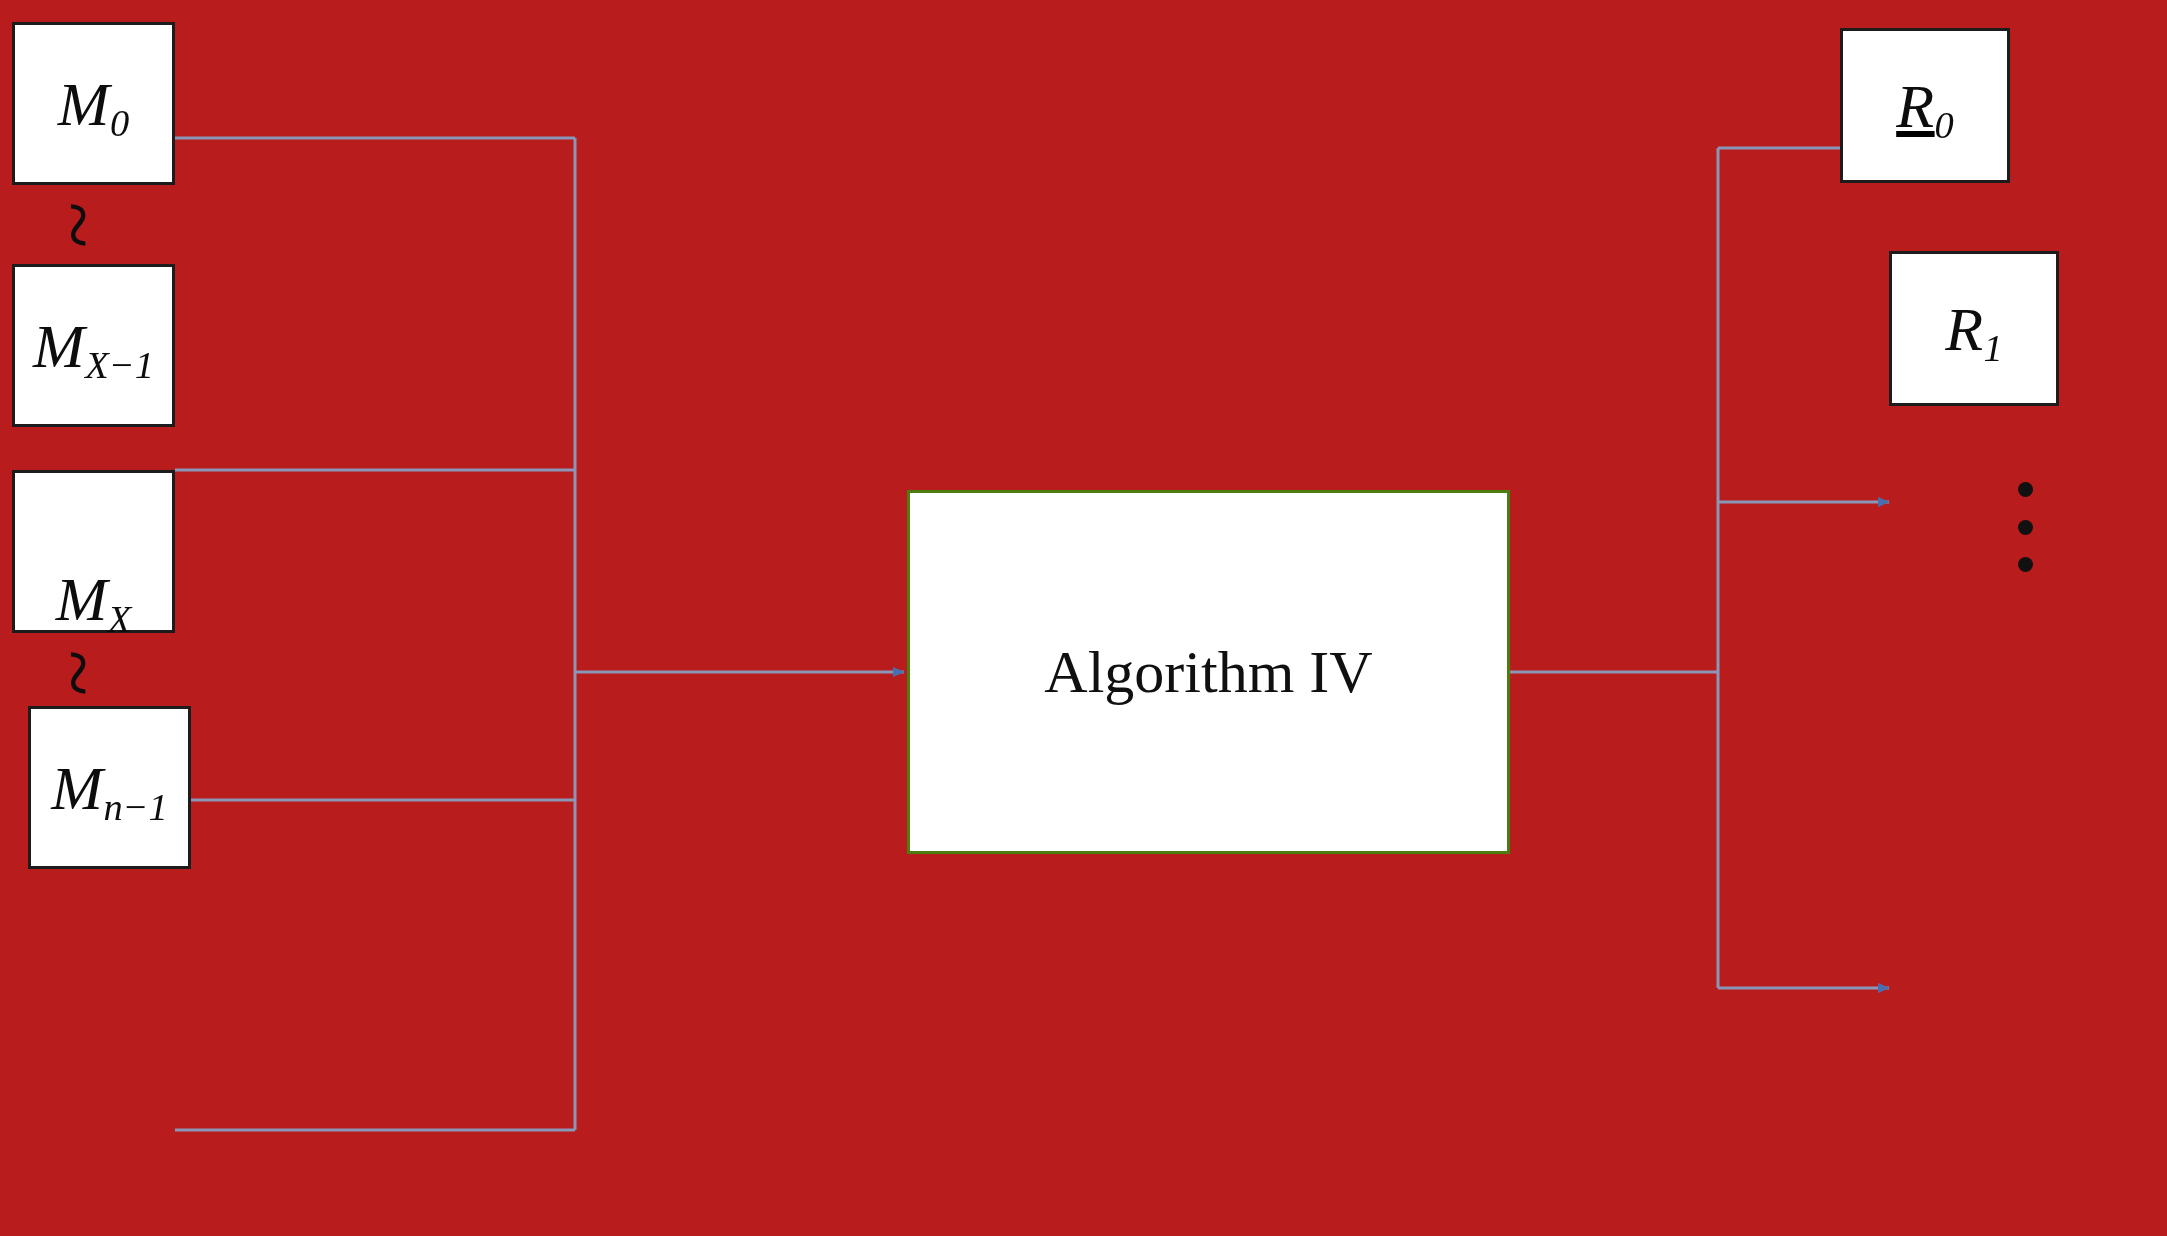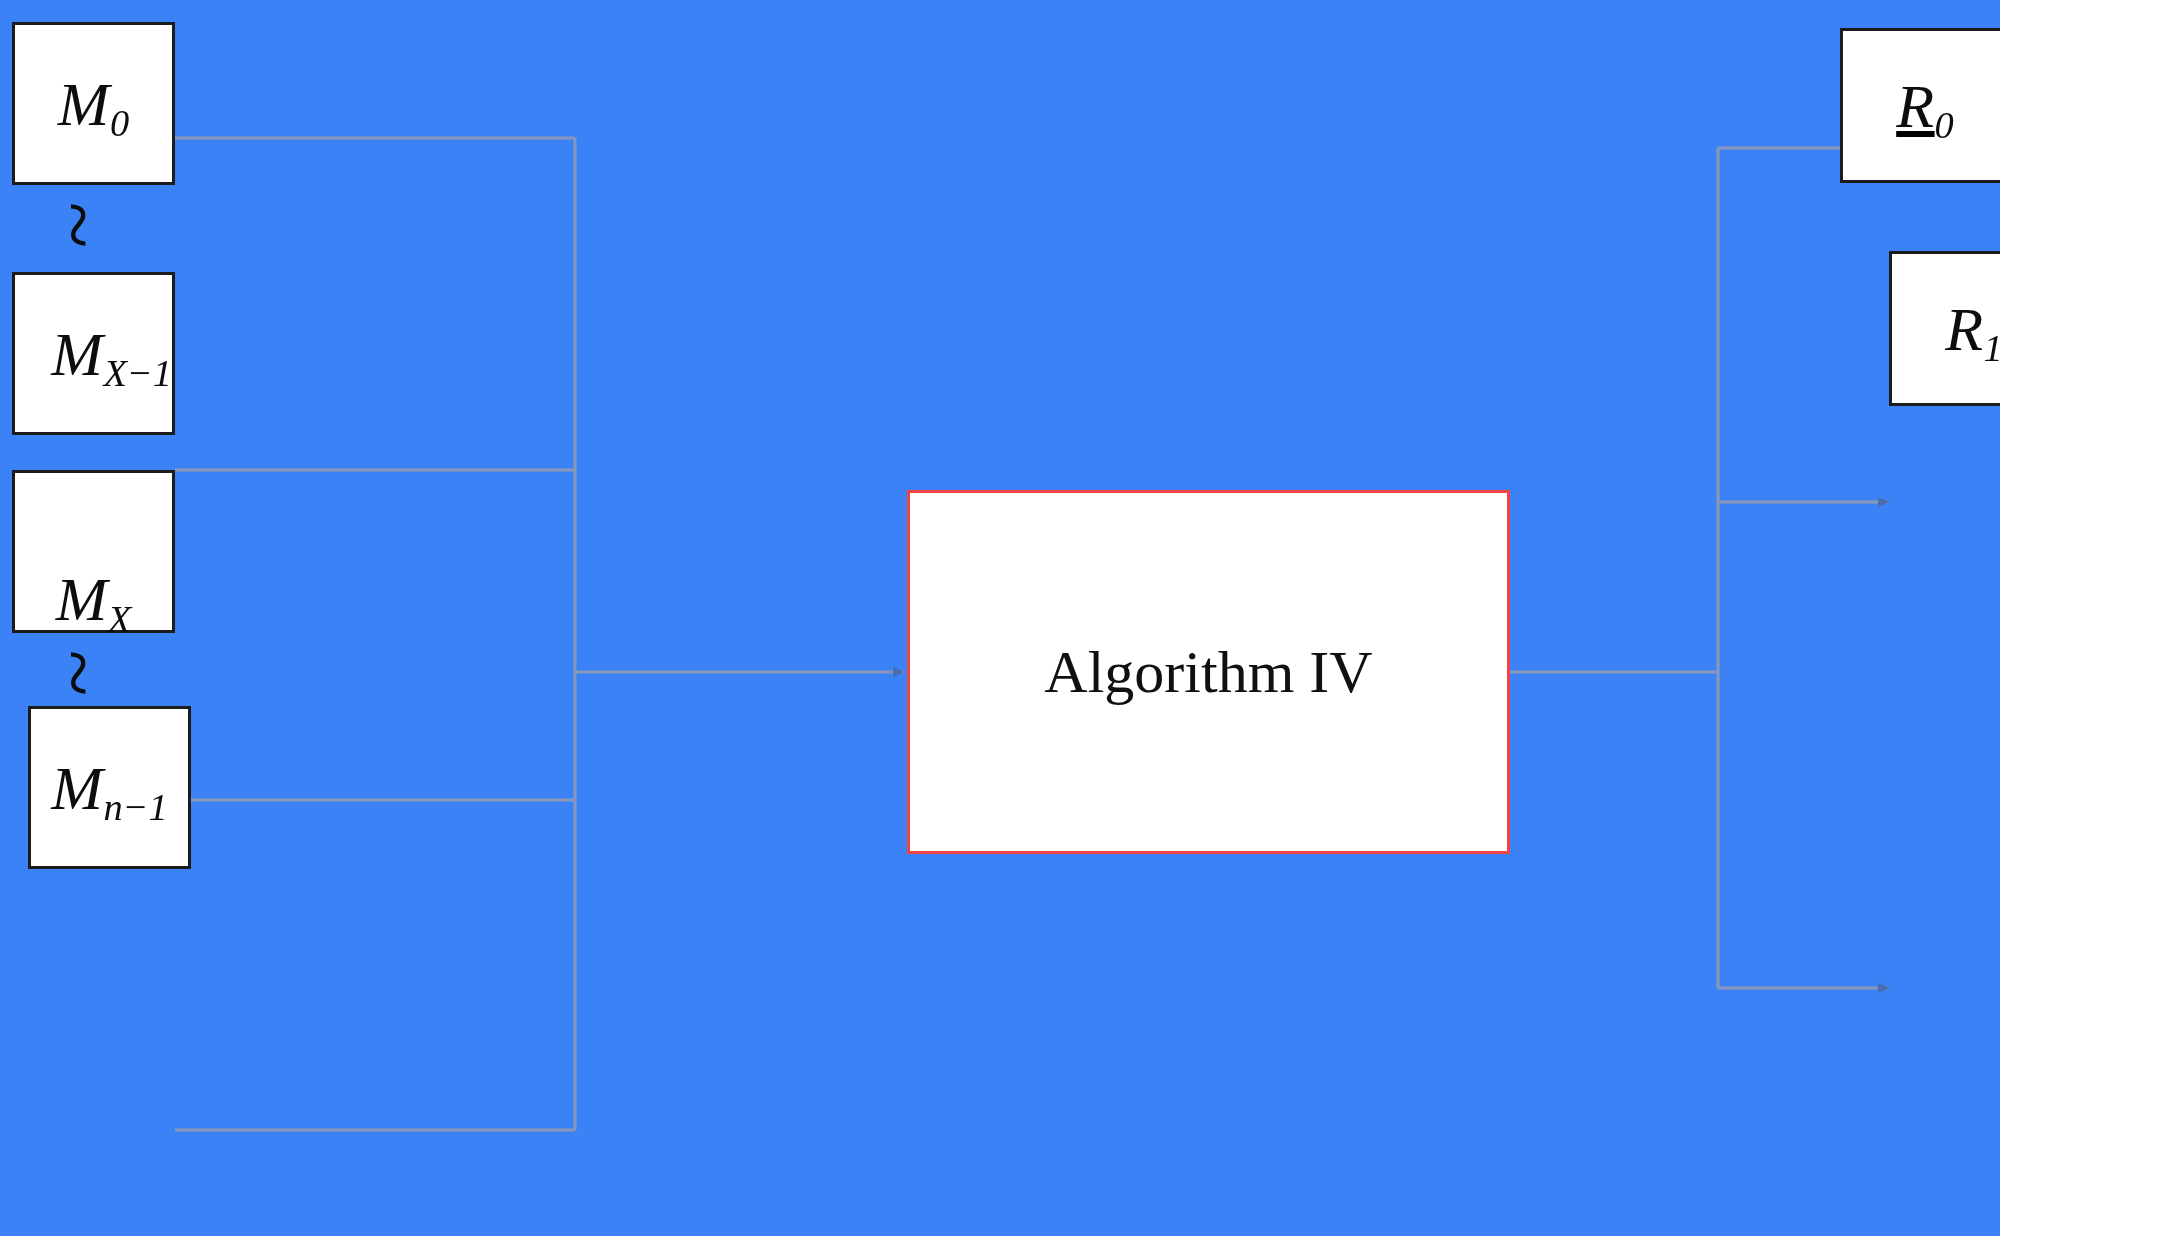--- a/index.html
+++ b/index.html
@@ -2,23 +2,23 @@
 <html><head>
 <meta charset="utf-8">
 <style>
   html, body {
     margin: 0;
     padding: 0;
     background: #ffffff;
   }
   #canvas {
     position: relative;
-    width: 2000px;
+    width: 2167px;
     height: 1236px;
-    background: #3b82f6;
+    background: #b91c1c;
     overflow: hidden;
     font-family: "Liberation Serif", "DejaVu Serif", serif;
   }
   svg.wires {
     position: absolute;
     left: 0;
     top: 0;
     width: 2167px;
     height: 1236px;
     pointer-events: none;
@@ -26,21 +26,21 @@
   .node {
     position: absolute;
     box-sizing: border-box;
     background: #ffffff;
     border: 3px solid #1c1c1c;
     display: flex;
     align-items: center;
     justify-content: center;
   }
   .node.proc {
-    border: 3px solid #ef4444;
+    border: 3px solid #4d7c0f;
   }
   .mathlabel {
     font-family: "Liberation Serif", "DejaVu Serif", serif;
     font-style: italic;
     font-size: 62px;
     color: #0d0d0d;
     line-height: 1;
     white-space: nowrap;
     letter-spacing: 0.5px;
   }
@@ -118,21 +118,21 @@
   <div class="node" style="left:12px; top:22px; width:163px; height:163px;">
     <span class="mathlabel">
       <span>M</span><sub>0</sub>
     </span>
   </div>
 
   <div class="squiggle" style="left:44px; top:190px; width:70px; height:70px; display:flex; align-items:center; justify-content:center;">
     <span>~</span>
   </div>
 
-  <div class="node" style="left:12px; top:272px; width:163px; height:163px;justify-content:flex-end;">
+  <div class="node" style="left:12px; top:264px; width:163px; height:163px;">
     <span class="mathlabel">
       <span>M</span><sub class="upr">X−1</sub>
     </span>
   </div>
 
   <div class="node" style="left:12px; top:470px; width:163px; height:163px;align-items:flex-end;">
     <span class="mathlabel">
       <span>M</span><sub class="upr">X</sub>
     </span>
   </div>

